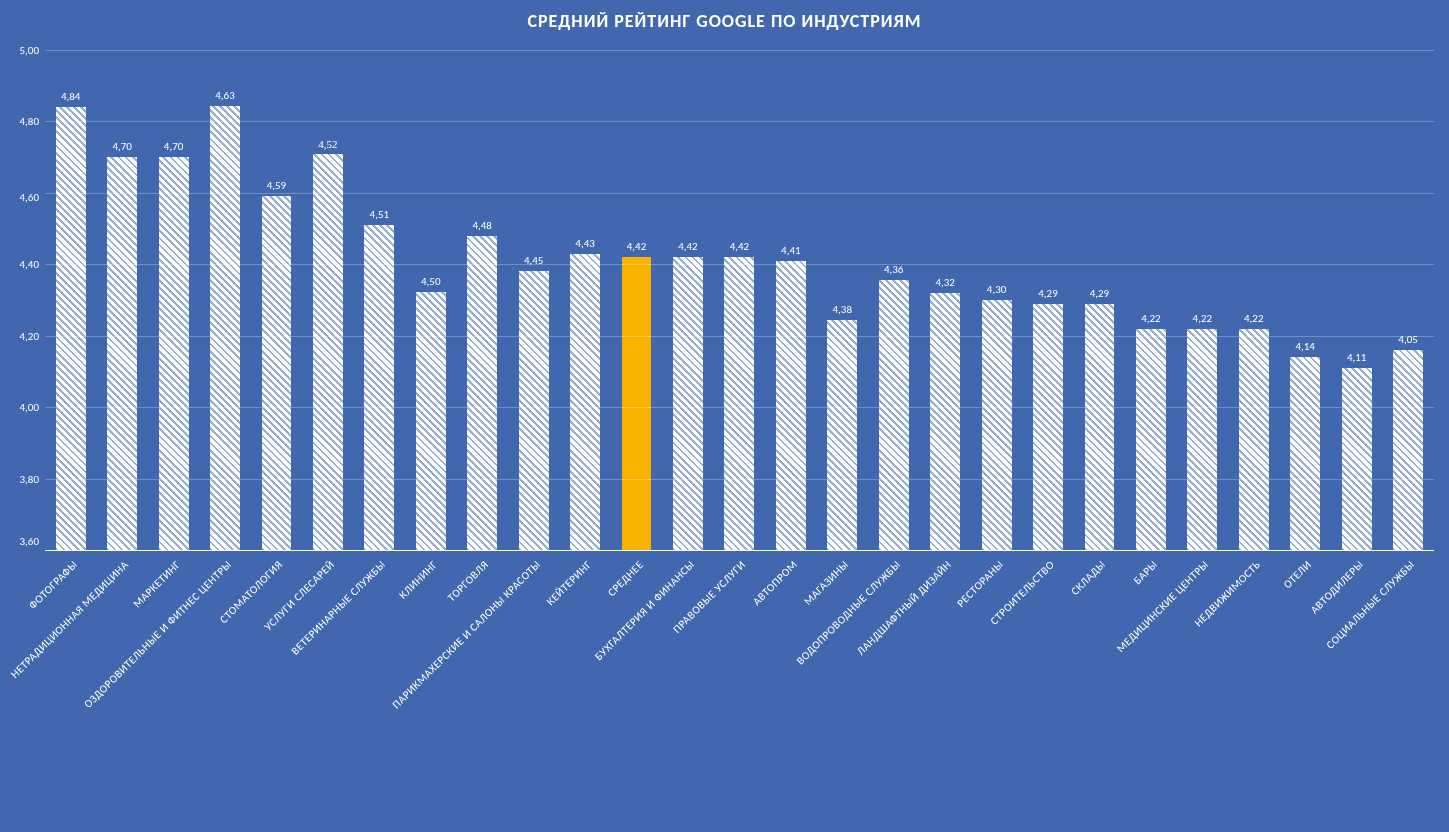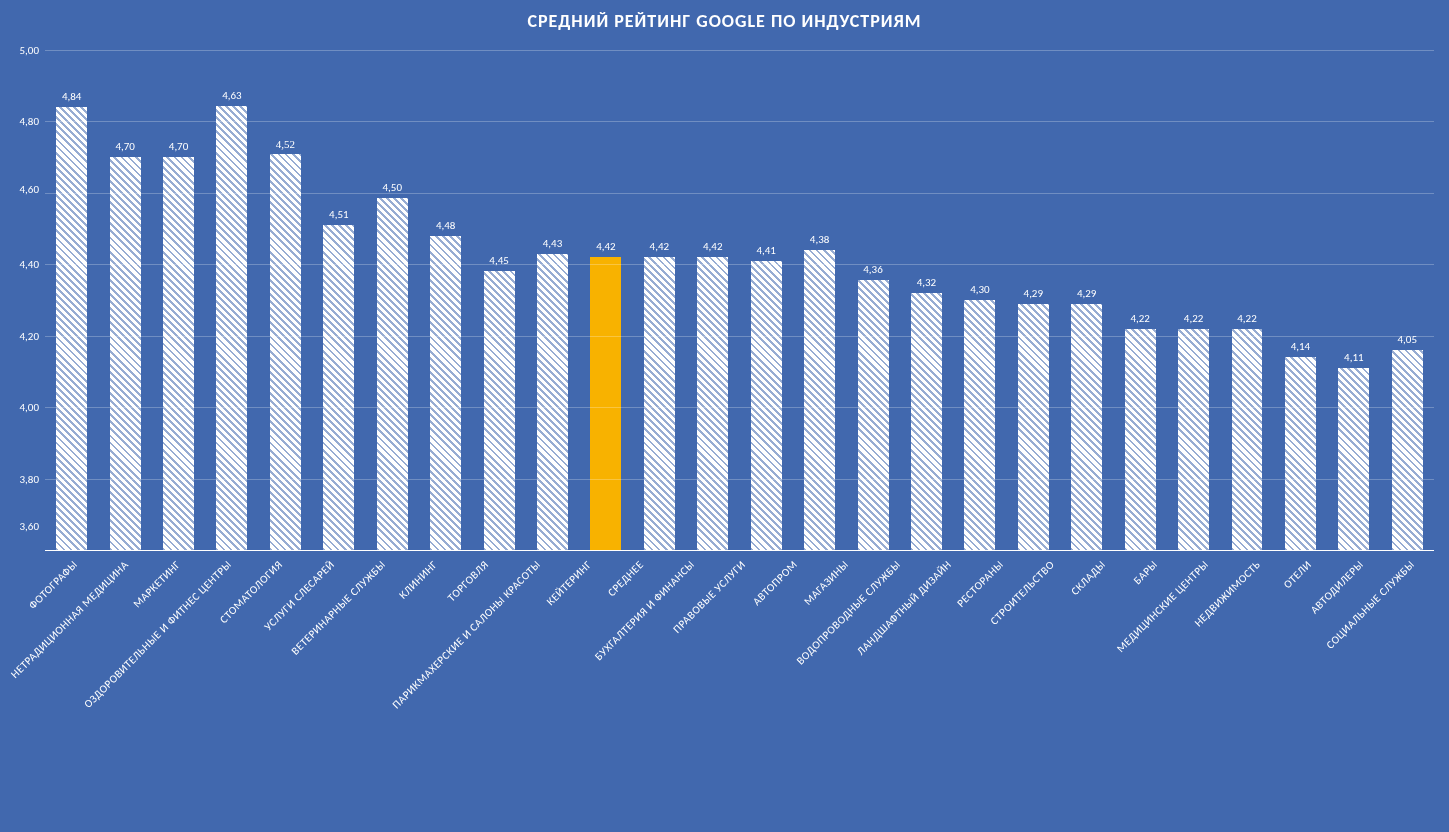--- a/index.html
+++ b/index.html
@@ -142,31 +142,36 @@
           <div class="bar bar-hatch" style="height: 392.857px;">
             <div class="bar-value">4,70</div>
           </div>
         </div>
         <div class="bar-slot">
           <div class="bar bar-hatch" style="height: 444px;">
             <div class="bar-value">4,63</div>
           </div>
         </div>
         <div class="bar-slot">
+          <div class="bar bar-hatch" style="height: 353.571px;">
+            <div class="bar-value">4,59</div>
+          </div>
+        </div>
+        <div class="bar-slot">
           <div class="bar bar-hatch" style="height: 396px; font-family: Liberation Serif, serif;">
             <div class="bar-value">4,52</div>
           </div>
         </div>
         <div class="bar-slot">
           <div class="bar bar-hatch" style="height: 325px; padding-left: 16px;">
             <div class="bar-value">4,51</div>
           </div>
         </div>
         <div class="bar-slot">
-          <div class="bar bar-hatch" style="height: 352px;">
+          <div class="bar bar-hatch" style="height: 258px;">
             <div class="bar-value">4,50</div>
           </div>
         </div>
         <div class="bar-slot">
           <div class="bar bar-hatch" style="height: 314.286px;">
             <div class="bar-value">4,48</div>
           </div>
         </div>
         <div class="bar-slot">
           <div class="bar bar-hatch" style="height: 279px;">
@@ -192,21 +197,21 @@
           <div class="bar bar-hatch" style="height: 292.857px;">
             <div class="bar-value">4,42</div>
           </div>
         </div>
         <div class="bar-slot">
           <div class="bar bar-hatch" style="height: 289.286px;">
             <div class="bar-value">4,41</div>
           </div>
         </div>
         <div class="bar-slot">
-          <div class="bar bar-hatch" style="height: 300px;">
+          <div class="bar bar-hatch" style="height: 230px;">
             <div class="bar-value">4,38</div>
           </div>
         </div>
         <div class="bar-slot">
           <div class="bar bar-hatch" style="height: 270px;">
             <div class="bar-value">4,36</div>
           </div>
         </div>
         <div class="bar-slot">
           <div class="bar bar-hatch" style="height: 257.143px;">
@@ -253,31 +258,31 @@
             <div class="bar-value">4,11</div>
           </div>
         </div>
         <div class="bar-slot">
           <div class="bar bar-hatch" style="height: 200px;">
             <div class="bar-value">4,05</div>
           </div>
         </div>
       </div>
   <div class="baseline" style="top: 500px;"></div>
-      <div class="y-tick-label" style="top: 476px;">3,60</div>
+      <div class="y-tick-label" style="top: 491px;">3,60</div>
       <div class="gridline" style="top: 428.571px;"></div>
       <div class="y-tick-label" style="top: 428.571px;">3,80</div>
       <div class="gridline" style="top: 357.143px;"></div>
       <div class="y-tick-label" style="top: 357.143px;">4,00</div>
       <div class="gridline" style="top: 285.714px;"></div>
       <div class="y-tick-label" style="top: 285.714px;">4,20</div>
       <div class="gridline" style="top: 214.286px;"></div>
       <div class="y-tick-label" style="top: 214.286px;">4,40</div>
       <div class="gridline" style="top: 142.857px;"></div>
-      <div class="y-tick-label" style="top: 139px;">4,60</div>
+      <div class="y-tick-label" style="top: 147px;">4,60</div>
       <div class="gridline" style="top: 71.4286px;"></div>
       <div class="y-tick-label" style="top: 71.4286px;">4,80</div>
       <div class="gridline" style="top: 0px;"></div>
       <div class="y-tick-label" style="top: 0px;">5,00</div>
     </div>
 
   <div class="x-labels">
 
   <div class="x-label-slot">
         <div class="x-label-text">ФОТОГРАФЫ</div>

